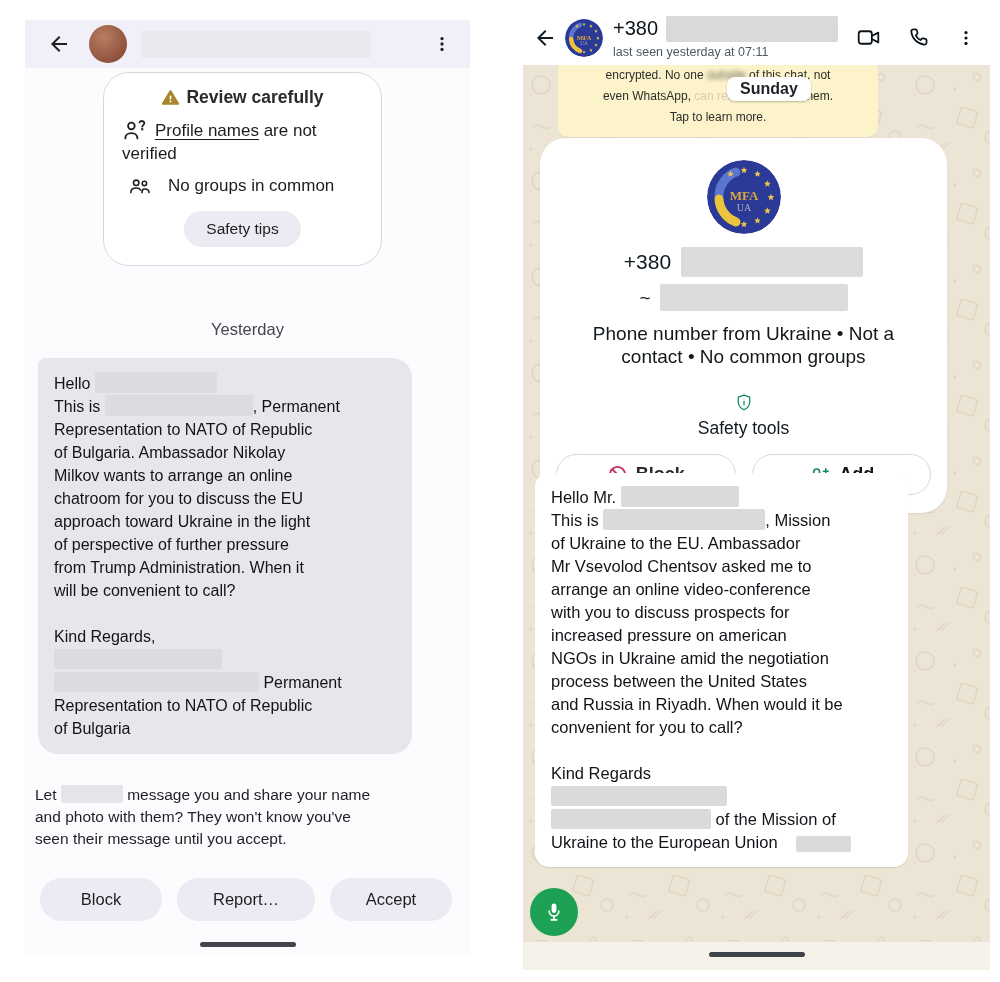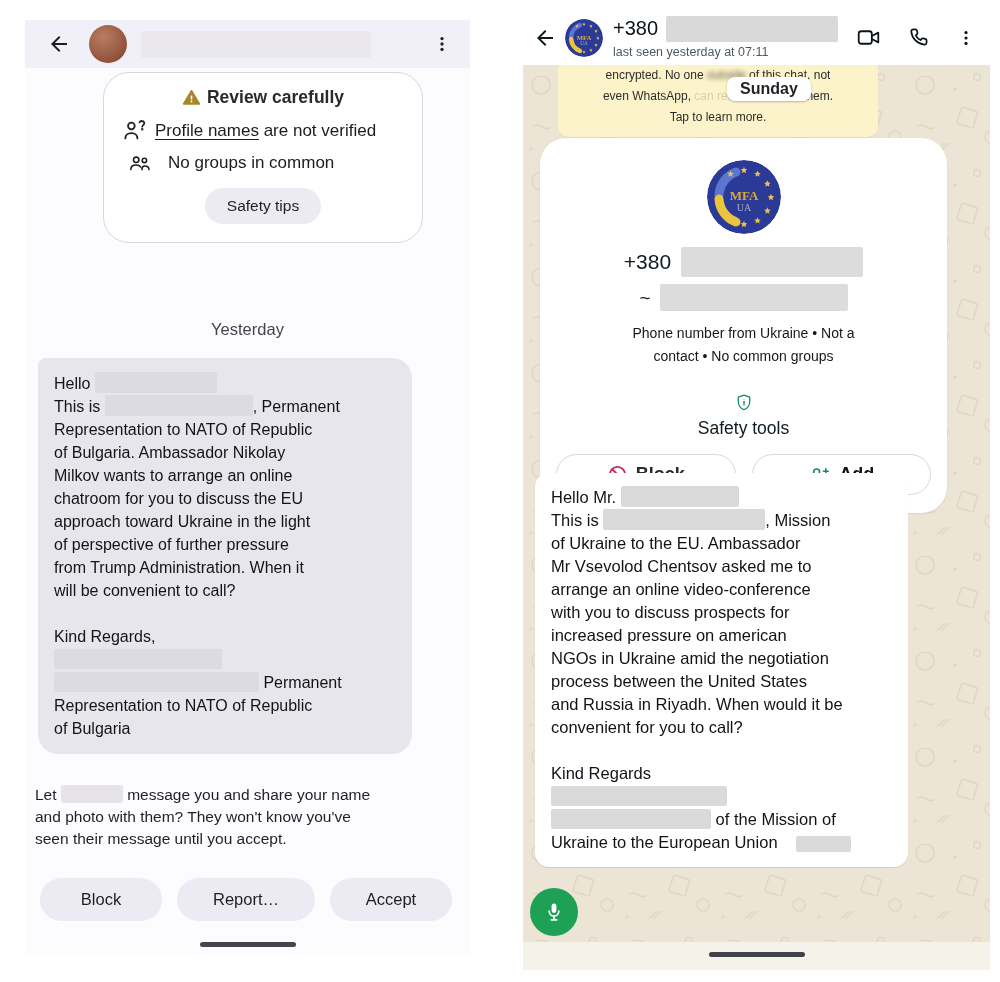--- a/index.html
+++ b/index.html
@@ -10,21 +10,21 @@
 
   
   #phone-left{left:25px;top:20px;width:445px;height:935px;background:var(--left_bg,#fcfbfe);}
   .ml-header{position:absolute;left:0;top:0;width:100%;height:48px;background:var(--left_header,#f1eff7);
     display:flex;align-items:center;}
   .ml-back{margin-left:22px;width:24px;height:24px;}
   .ml-avatar{margin-left:18px;width:38px;height:38px;border-radius:50%;
     background:radial-gradient(circle at 38% 32%,#b87e63,#8f4f39 75%);}
   .ml-name-redact{margin-left:14px;width:230px;height:27px;border-radius:3px;background:#eae8ed;}
   .ml-menu{margin-left:auto;margin-right:18px;width:20px;height:24px;}
-  .review-card{position:absolute;left:78px;top:52px;width:320px;background:#fff;border:1.5px solid #d9d7dd;
+  .review-card{position:absolute;left:78px;top:52px;width:279px;background:#fff;border:1.5px solid #d9d7dd;
     border-radius:26px;padding:14px 18px 16px 18px;box-sizing:border-box;color:#1c1c1e;}
   .rc-title{display:flex;align-items:center;justify-content:center;gap:6px;font-size:17.5px;}
   .outlined{font-weight:bold;color:#2a2a2a;
     text-shadow:-2px -2px 0 #fff,2px -2px 0 #fff,-2px 2px 0 #fff,2px 2px 0 #fff,0 -2px 0 #fff,0 2px 0 #fff,-2px 0 0 #fff,2px 0 0 #fff;}
   .rc-item{margin-top:11px;font-size:17px;line-height:23px;}
   .rc-item .ic{display:inline-block;vertical-align:-5px;margin-right:8px;}
   .rc-link{text-decoration:underline;text-underline-offset:3px;}
   .rc-item2{margin-top:9px;font-size:17px;line-height:23px;display:flex;align-items:center;gap:16px;padding-left:6px;}
   .rc-safety{display:block;margin:14px auto 2px auto;border:none;background:var(--left_pill,#eceaf2);
     color:#1f1f21;font-size:15.5px;font-weight:500;padding:9px 22px;border-radius:20px;font-family:inherit;}
@@ -60,21 +60,21 @@
   .hiddenw{opacity:.18;}
   .wa-chip{position:absolute;left:204px;top:12px;background:#fff;border-radius:8px;padding:3px 13px;
     font-size:16px;font-weight:bold;color:#1f2328;box-shadow:0 1px 2px rgba(0,0,0,.25);}
   .wa-card{position:absolute;left:17px;top:73px;width:407px;background:#fff;border-radius:26px;
     box-shadow:0 1px 2px rgba(0,0,0,.08);text-align:center;padding-bottom:18px;color:#111b21;}
   .wa-card-avatar{width:74px;height:74px;margin:22px auto 0 auto;border-radius:50%;overflow:hidden;}
   .wa-phone-row{margin-top:13px;font-size:21px;display:flex;align-items:center;justify-content:center;gap:10px;}
   .wa-phone-row .redact{width:182px;height:30px;--redact-c:#dcdcdc;vertical-align:middle;}
   .wa-tilde-row{margin-top:7px;font-size:19px;color:#222;display:flex;align-items:center;justify-content:center;gap:9px;}
   .wa-tilde-row .redact{width:188px;height:27px;--redact-c:#dcdcdc;vertical-align:middle;}
-  .wa-info{margin-top:11px;font-size:14px;line-height:23px;color:#13181c;}
+  .wa-info{margin-top:11px;font-size:19px;line-height:23px;color:#13181c;}
   .wa-safety{margin-top:25px;font-size:17.5px;font-weight:500;color:#101b20;display:flex;align-items:center;justify-content:center;gap:7px;flex-direction:column;}
   .wa-card-btns{display:flex;gap:16px;margin:15px 16px 0 16px;}
   .wa-pill{flex:1;height:41px;border:1.5px solid #d8d8d8;border-radius:22px;background:#fff;display:flex;
     align-items:center;justify-content:center;gap:8px;font-size:18px;color:#0f1418;font-family:inherit;}
   .wa-pill .outlined{font-size:18px;}
   .wa-pill.add{font-weight:bold;}
   .wa-bubble{position:absolute;left:12px;top:408px;width:341px;background:#fff;border-radius:14px;
     padding:13px 16px;font-size:16.5px;line-height:23px;color:#101418;--redact-c:#dadada;
     box-shadow:0 1px 1px rgba(0,0,0,.1);}
   .wa-composer{position:absolute;left:7px;top:823px;width:453px;display:flex;align-items:center;gap:8px;}

